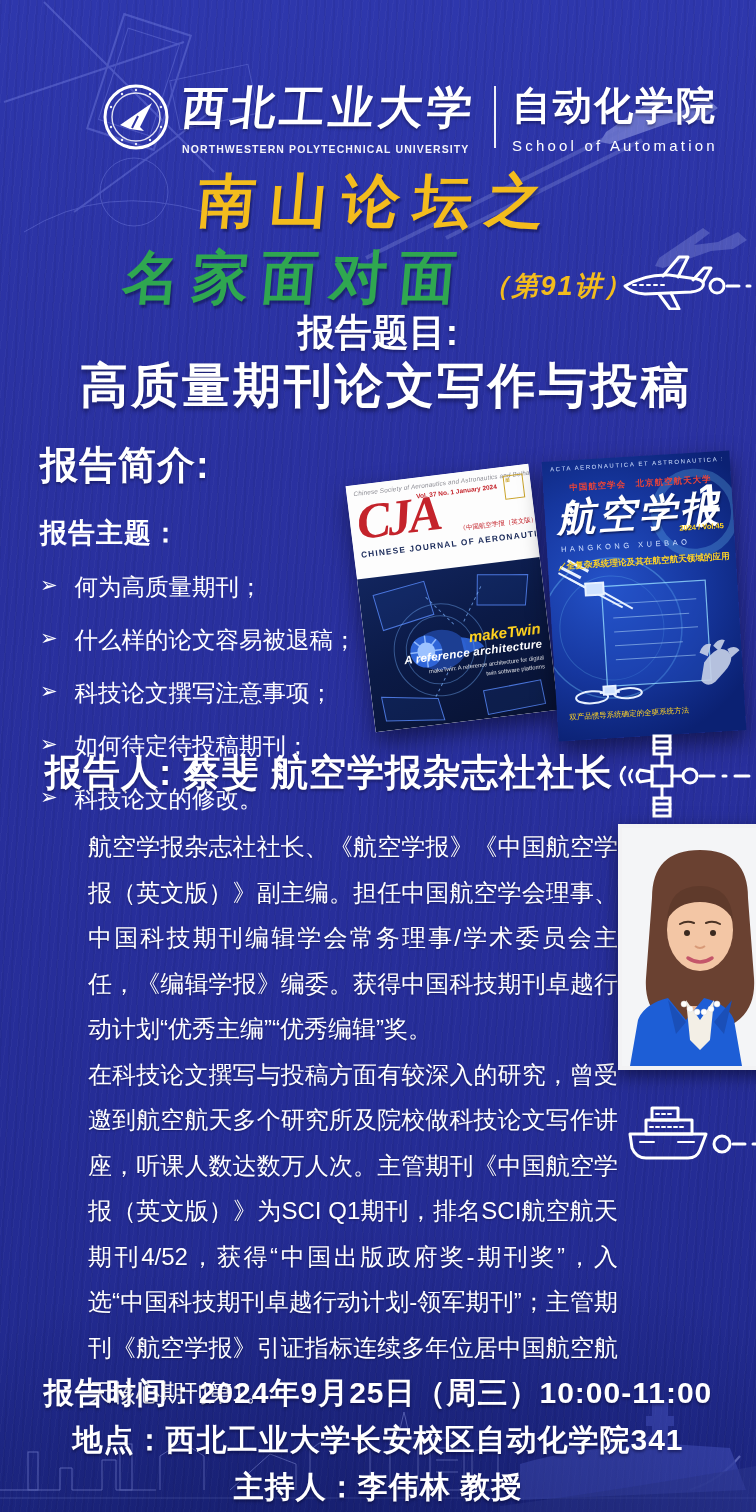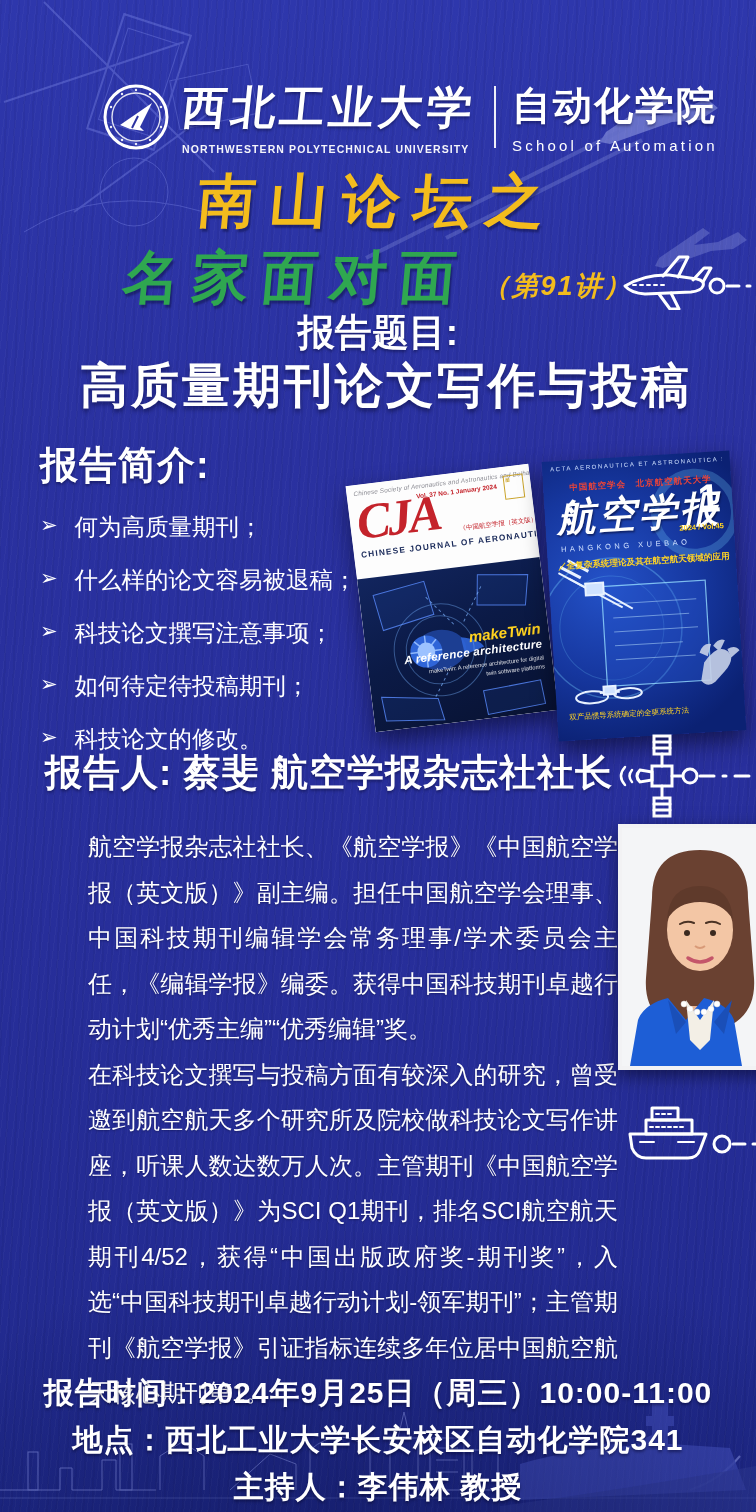--- a/index.html
+++ b/index.html
@@ -188,20 +188,21 @@
       <circle cx="104" cy="40" r="7"></circle>
       <line x1="114" y1="40" x2="143" y2="40" stroke-dasharray="12 8 3 8"></line>
     </g>
   </svg>
 
   <div class="report-label">报告题目:</div>
   <div class="report-title">高质量期刊论文写作与投稿</div>
 
   <div class="intro">
     <div class="intro-heading">报告简介:</div>
+    <div class="topics-label">报告主题：</div>
     <ul class="topics">
       <li>
           <span class="marker">➢</span>
           <span>何为高质量期刊；</span>
         </li>
       <li>
           <span class="marker">➢</span>
           <span>什么样的论文容易被退稿；</span>
         </li>
       <li>

